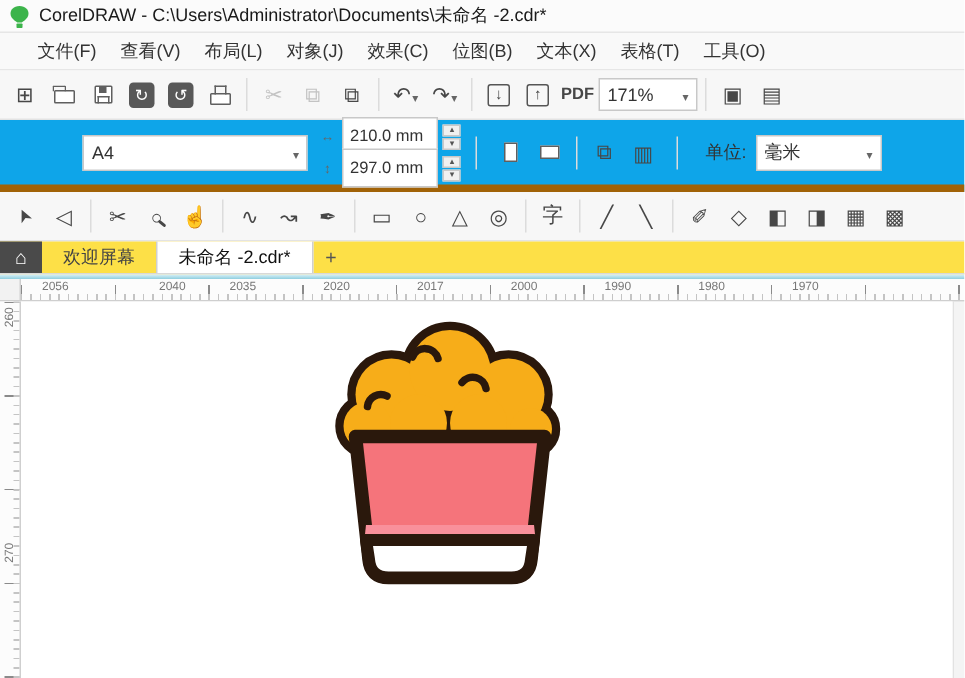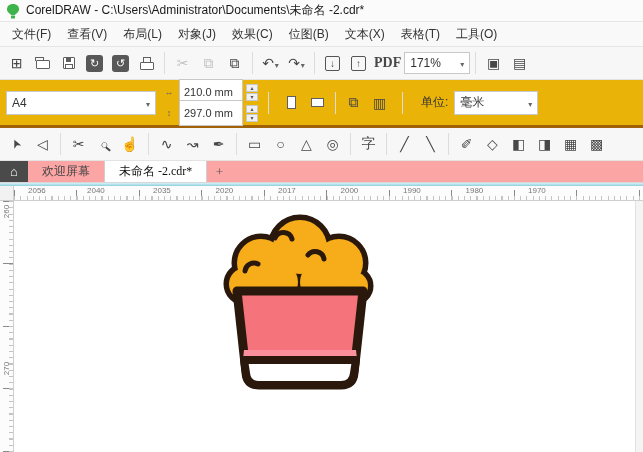--- a/index.html
+++ b/index.html
@@ -7,78 +7,78 @@
   body {
     display: flex; flex-direction: column; overflow: hidden;
     background: #fff; color: #333;
     font-family: "Liberation Sans", sans-serif; font-size: 12px;
   }
   
   .titlebar { flex: 0 0 22px; display: flex; align-items: center; gap: 6px; padding: 0 6px;
     background: #fbfbfb; border-bottom: 1px solid #e6e6e6; color: #1a1a1a; }
   
   .menubar { flex: 0 0 24px; display: flex; align-items: center; background: #f9f9f9;
-    border-bottom: 1px solid #e6e6e6; padding: 0 4px; }
+    border-bottom: 1px solid #e6e6e6; padding: 0 17px; }
   .menu-item { padding: 0 8px; line-height: 24px; white-space: nowrap; }
   
   .toolbar, .toolrow { flex: 0 0 33px; display: flex; align-items: center; background: #f7f7f7;
     border-bottom: 1px solid #e3e3e3; padding: 0 4px; gap: 1px; }
   .tb-btn { min-width: 25px; height: 26px; display: flex; align-items: center; justify-content: center;
     gap: 1px; padding: 0 2px; border-radius: 3px; color: #474747; font-size: 14px; }
   .tb-btn .g { display: inline-flex; align-items: center; justify-content: center; }
   .tb-btn.disabled, .tb-btn.disabled .g { color: #c3c3c3; }
   .sep { flex: 0 0 1px; width: 1px; height: 22px; background: #dcdcdc; margin: 0 4px; }
   .caret::before { content: "▾"; font-size: 8px; color: #666; }
   .combo { height: 22px; border: 1px solid #c8c8c8; background: #fff; display: flex; align-items: center;
     justify-content: space-between; padding: 0 5px; gap: 2px; font-size: 12px; color: #333; }
   .combo-arrow::before { content: "▾"; font-size: 8px; color: #666; }
   .tb-combo { width: 66px; }
   .badge .g { background: #585858; color: #fff; border-radius: 3px; width: 17px; height: 17px; font-size: 11px; }
   .g.boxed { border: 1.5px solid #555; border-radius: 2px; width: 15px; height: 15px; font-size: 10px; font-weight: bold; }
-  .g.txt { font-size: 14px; font-weight: bold; letter-spacing: 0; font-family: Liberation Serif, serif; }
+  .g.txt { font-size: 11px; font-weight: bold; letter-spacing: 0; }
   .g.rot { transform: rotate(-115deg); font-size: 12px; }
   .g.zoom { position: relative; font-size: 13px; }
   .g.zoom::after { content: ""; position: absolute; width: 6px; height: 2px; background: #474747;
     right: -3px; bottom: 2px; transform: rotate(40deg); border-radius: 1px; }
   
   .ic-folder { display: block; width: 14px; height: 9px; border: 1.5px solid #5f5f5f; border-radius: 1px;
     position: relative; margin-top: 3px; background: #fff; }
   .ic-folder::before { content: ""; position: absolute; top: -4px; left: -1.5px; width: 7px; height: 3px;
     border: 1.5px solid #5f5f5f; border-bottom: none; border-radius: 1px 1px 0 0; }
   .ic-floppy { display: block; width: 12px; height: 12px; border: 1.5px solid #5f5f5f; border-radius: 1px; position: relative; background:#fff; }
   .ic-floppy::before { content: ""; position: absolute; top: -0.5px; left: 2px; width: 5px; height: 4px; background: #5f5f5f; }
   .ic-floppy::after { content: ""; position: absolute; bottom: -0.5px; left: 1.5px; width: 6px; height: 4px;
     border: 1.5px solid #5f5f5f; border-bottom: none; }
   .ic-printer { display: block; width: 14px; height: 8px; border: 1.5px solid #5f5f5f; border-radius: 1px;
     position: relative; margin-top: 5px; background:#fff; }
   .ic-printer::before { content: ""; position: absolute; top: -6px; left: 2.5px; width: 6px; height: 5px;
     border: 1.5px solid #5f5f5f; border-bottom: none; }
   .ic-portrait { display: block; width: 9px; height: 13px; border: 1.5px solid #5f5f5f; background: #fff; }
   .ic-landscape { display: block; width: 13px; height: 9px; border: 1.5px solid #5f5f5f; background: #fff; }
   
-  .propbar { flex: 0 0 48px; display: flex; align-items: center; background: #eab308;
-    border-bottom: 3px solid #a16207; padding: 0 6px; gap: 6px; }
+  .propbar { flex: 0 0 48px; display: flex; align-items: center; background: #0ea5e9;
+    border-bottom: 5px solid #a16207; padding: 0 6px; gap: 6px; justify-content: center; }
   .combo.page-size { width: 150px; height: 24px; }
   .dims { display: grid; grid-template-columns: 14px 64px 12px; grid-auto-rows: 19px;
     column-gap: 3px; row-gap: 2px; align-items: center; }
   .dim-ic { font-size: 9px; color: #666; text-align: center; font-style: normal; }
   .dim-ic.w::before { content: "↔"; }
   .dim-ic.h::before { content: "↕"; }
   .dim-input { height: 18px; border: 1px solid #c8c8c8; background: #fff; font-size: 11px;
     display: flex; align-items: center; padding: 12px 4px; white-space: nowrap; }
   .stepper { display: flex; flex-direction: column; gap: 1px; }
   .st { width: 12px; height: 8px; border: 1px solid #c8c8c8; background: #f0f0f0; color: #555;
     display: flex; align-items: center; justify-content: center; font-size: 6px; line-height: 6px; }
   .st.up::before { content: "▴"; }
   .st.down::before { content: "▾"; }
   .pb-buttons { display: flex; align-items: center; gap: 1px; }
   .units-label { margin-left: 8px; white-space: nowrap; }
   .combo.units { width: 84px; height: 24px; }
   
-  .tabbar { flex: 0 0 22px; display: flex; align-items: stretch; background: #fca5a5; border-bottom: 1px solid #d8d8d8; font-family: Liberation Serif, serif; }
+  .tabbar { flex: 0 0 22px; display: flex; align-items: stretch; background: #fde047; border-bottom: 1px solid #d8d8d8; }
   .home-btn { width: 28px; background: #4a4a4a; color: #fff; display: flex; align-items: center; justify-content: center; font-size: 13px; }
   .home-ic { font-style: normal; }
   .home-ic::before { content: "⌂"; }
   .tab { padding: 0 14px; display: flex; align-items: center; color: #444; white-space: nowrap; }
   .tab.active { background: #fff; border-left: 1px solid #cfcfcf; border-right: 1px solid #cfcfcf; color: #111; }
   .newtab { width: 24px; display: flex; align-items: center; justify-content: center; color: #555; font-size: 13px; }
   .accent-line { flex: 0 0 3px; background: linear-gradient(to bottom, #d9f1f7, #8fcfdf); }
   
   .ruler-row { flex: 0 0 15px; display: flex; }
   .ruler-corner { flex: 0 0 14px; background: #f2f2f2; border-right: 1px solid #cfcfcf; border-bottom: 1px solid #cfcfcf; }
@@ -322,21 +322,21 @@
     <span>+</span>
   </div>
 </div>
 
 <div class="accent-line"></div>
 
 <div class="ruler-row">
   <div class="ruler-corner"></div>
   <div class="ruler-h">
       <span class="rh-label" style="left: 14px;">2056</span>
-      <span class="rh-label" style="left: 73px;">2040</span>
+      <span class="rh-label" style="left: 92px;">2040</span>
       <span class="rh-label" style="left: 139px;">2035</span>
       <span class="rh-label" style="left: 201.5px;">2020</span>
       <span class="rh-label" style="left: 264px;">2017</span>
       <span class="rh-label" style="left: 326.5px;">2000</span>
       <span class="rh-label" style="left: 389px;">1990</span>
       <span class="rh-label" style="left: 451.5px;">1980</span>
       <span class="rh-label" style="left: 514px;">1970</span>
     </div>
 </div>
 

